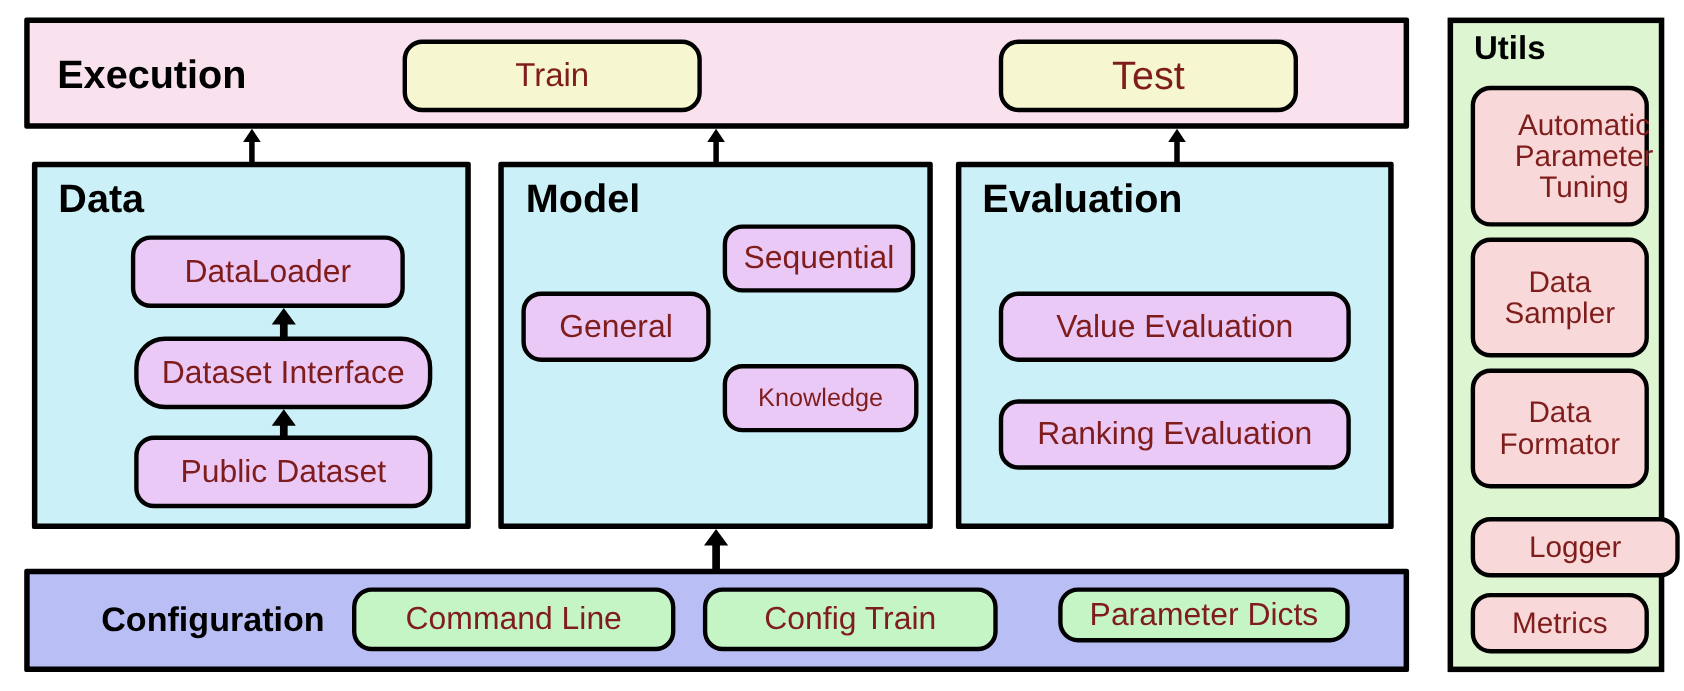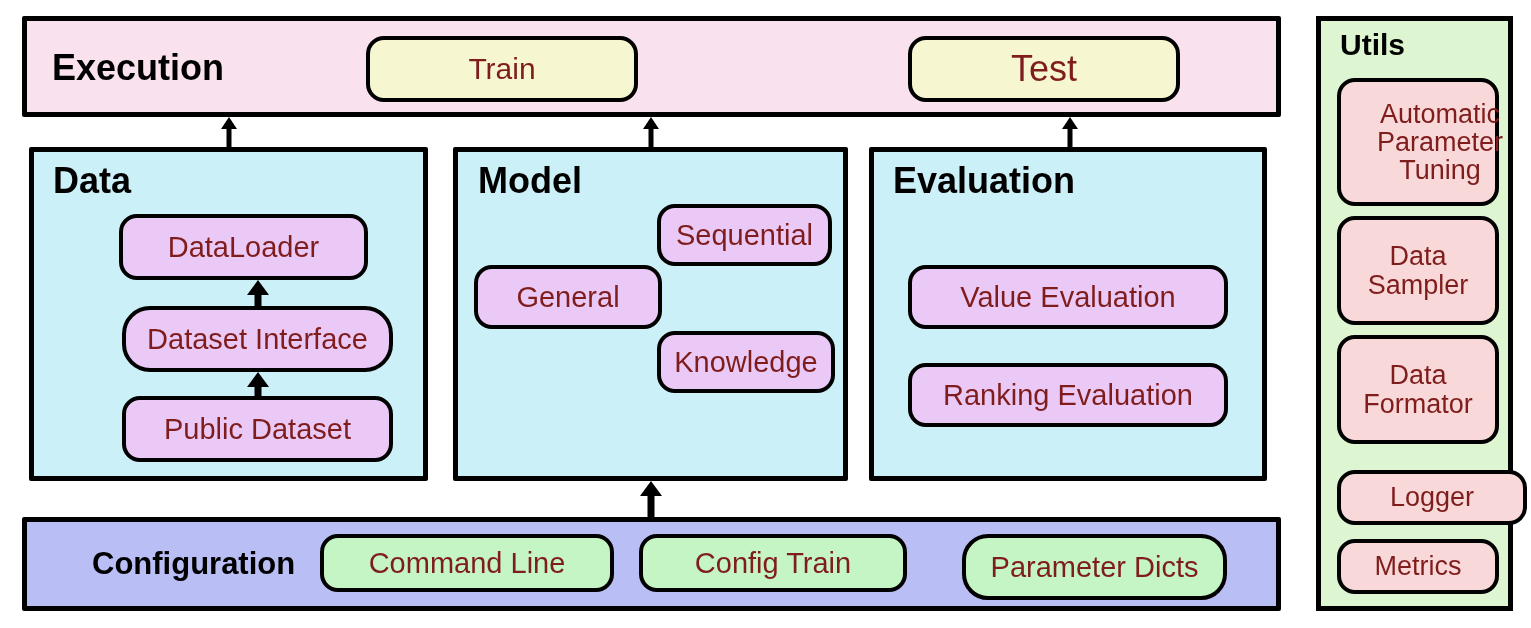--- a/index.html
+++ b/index.html
@@ -127,40 +127,40 @@
     <div class="head"></div>
     <div class="shaft" style="top:12px; height:20px;"></div>
   </div>
 
   <div class="pill c-purple" style="left:122px; top:396px; width:271px; height:66px; font-size:29px;">Public Dataset</div>
 
   <div class="panel c-cyan" style="left:453px; top:147px; width:395px; height:334px;"></div>
   <div class="section-title" style="left:478px; top:163px; font-size:36px;">Model</div>
 
   <div class="pill c-purple" style="left:657px; top:204px; width:175px; height:62px; font-size:29px;">Sequential</div>
-  <div class="pill c-purple" style="left:474px; top:265px; width:188px; height:64px; font-size:29px;">General</div>
-  <div class="pill c-purple" style="left:657px; top:331px; width:178px; height:62px; font-size:29px;">Knowledge</div>
+  <div class="pill c-purple" style="left:474px; top:265px; width:172px; height:64px; font-size:29px;">General</div>
+  <div class="pill c-purple" style="left:657px; top:331px; width:178px; height:62px; font-size:23px;">Knowledge</div>
 
   <div class="panel c-cyan" style="left:869px; top:147px; width:398px; height:334px;"></div>
   <div class="section-title" style="left:893px; top:163px; font-size:36px;">Evaluation</div>
 
   <div class="pill c-purple" style="left:908px; top:265px; width:320px; height:64px; font-size:29px;">Value Evaluation</div>
   <div class="pill c-purple" style="left:908px; top:363px; width:320px; height:64px; font-size:29px;">Ranking Evaluation</div>
 
   <div class="arrow" style="left:651px; top:481px; height:36px;">
     <div class="head"></div>
     <div class="shaft" style="top:13px; height:25px;"></div>
   </div>
 
   <div class="band c-config" style="left:22px; top:517px; width:1259px; height:94px;"></div>
   <div class="section-title" style="left:52px; top:548px; font-size:31px;margin-left:40px;">Configuration</div>
 
   <div class="pill c-green" style="left:320px; top:534px; width:294px; height:58px; font-size:29px;">Command Line</div>
   <div class="pill c-green" style="left:639px; top:534px; width:268px; height:58px; font-size:29px;">Config Train</div>
-  <div class="pill c-green" style="left:962px; top:534px; width:265px; height:66px; font-size:29px;border-radius:26px;">Parameter Dicts</div>
+  <div class="pill c-green" style="left:962px; top:534px; width:265px; height:50px; font-size:29px;">Parameter Dicts</div>
 
   <div class="utils-panel c-utils" style="left:1316px; top:16px; width:197px; height:595px;"></div>
   <div class="section-title" style="left:1340px; top:30px; font-size:30px;">Utils</div>
 
   <div class="pill c-salmon" style="left:1337px; top:78px; width:162px; height:128px; font-size:27px;padding-left:44px;">Automatic
 Parameter
 Tuning</div>
   <div class="pill c-salmon" style="left:1337px; top:216px; width:162px; height:109px; font-size:27px;">Data
 Sampler</div>
   <div class="pill c-salmon" style="left:1337px; top:335px; width:162px; height:109px; font-size:27px;">Data

